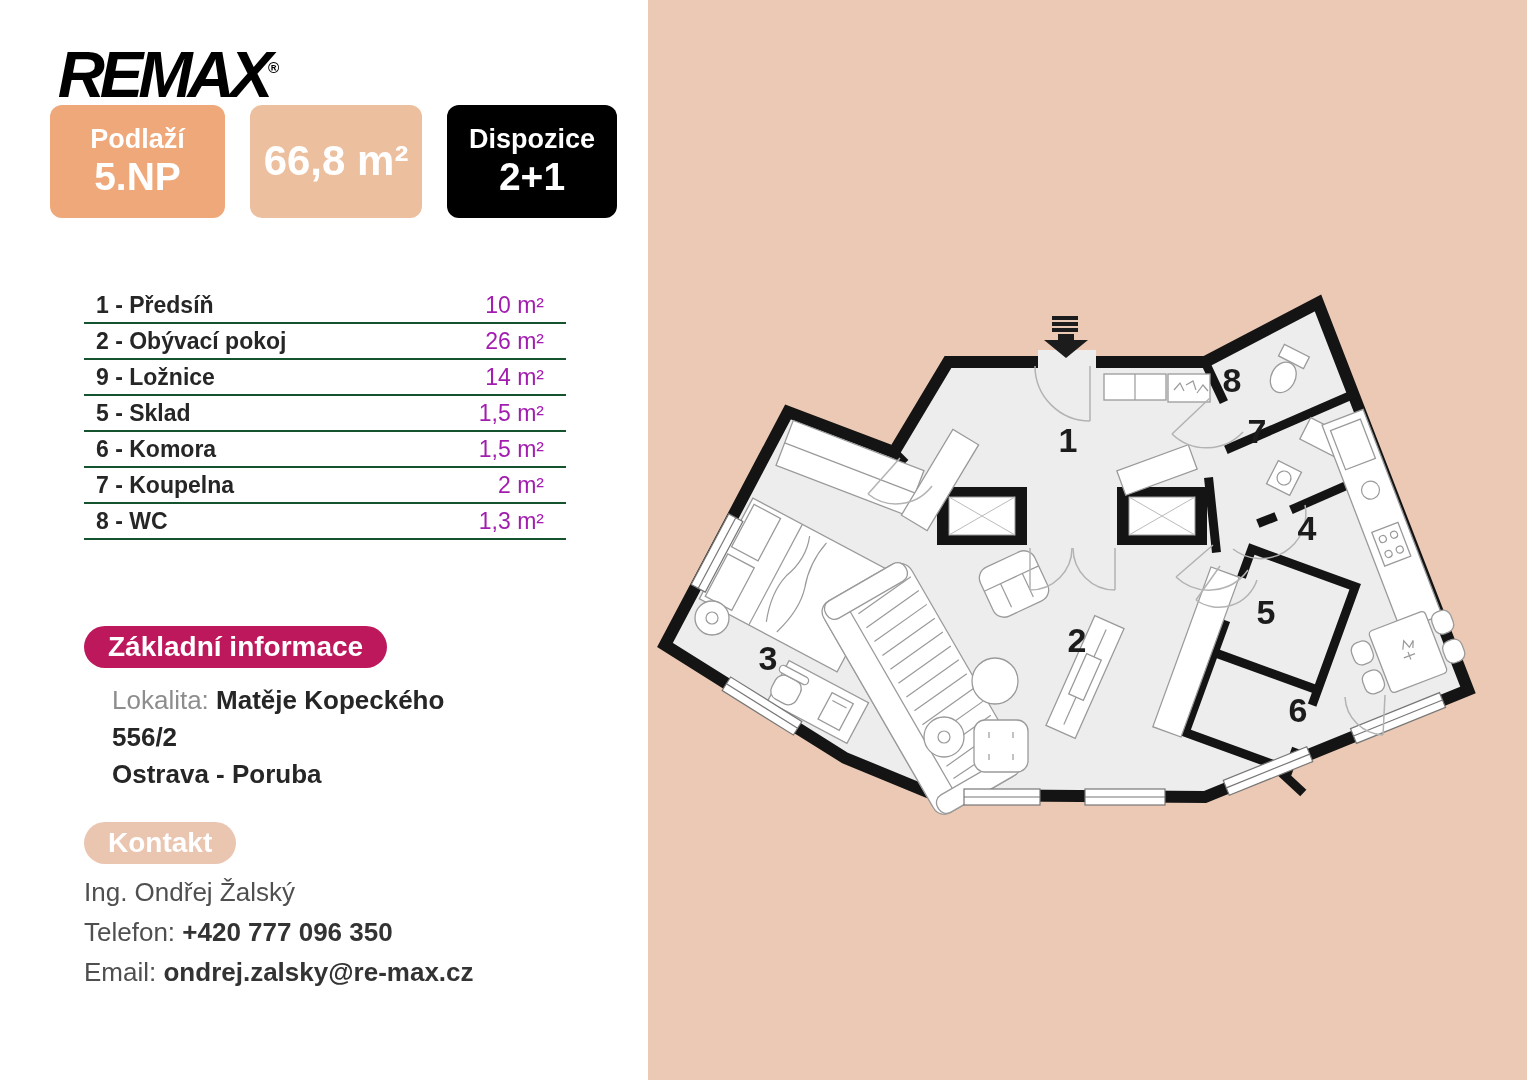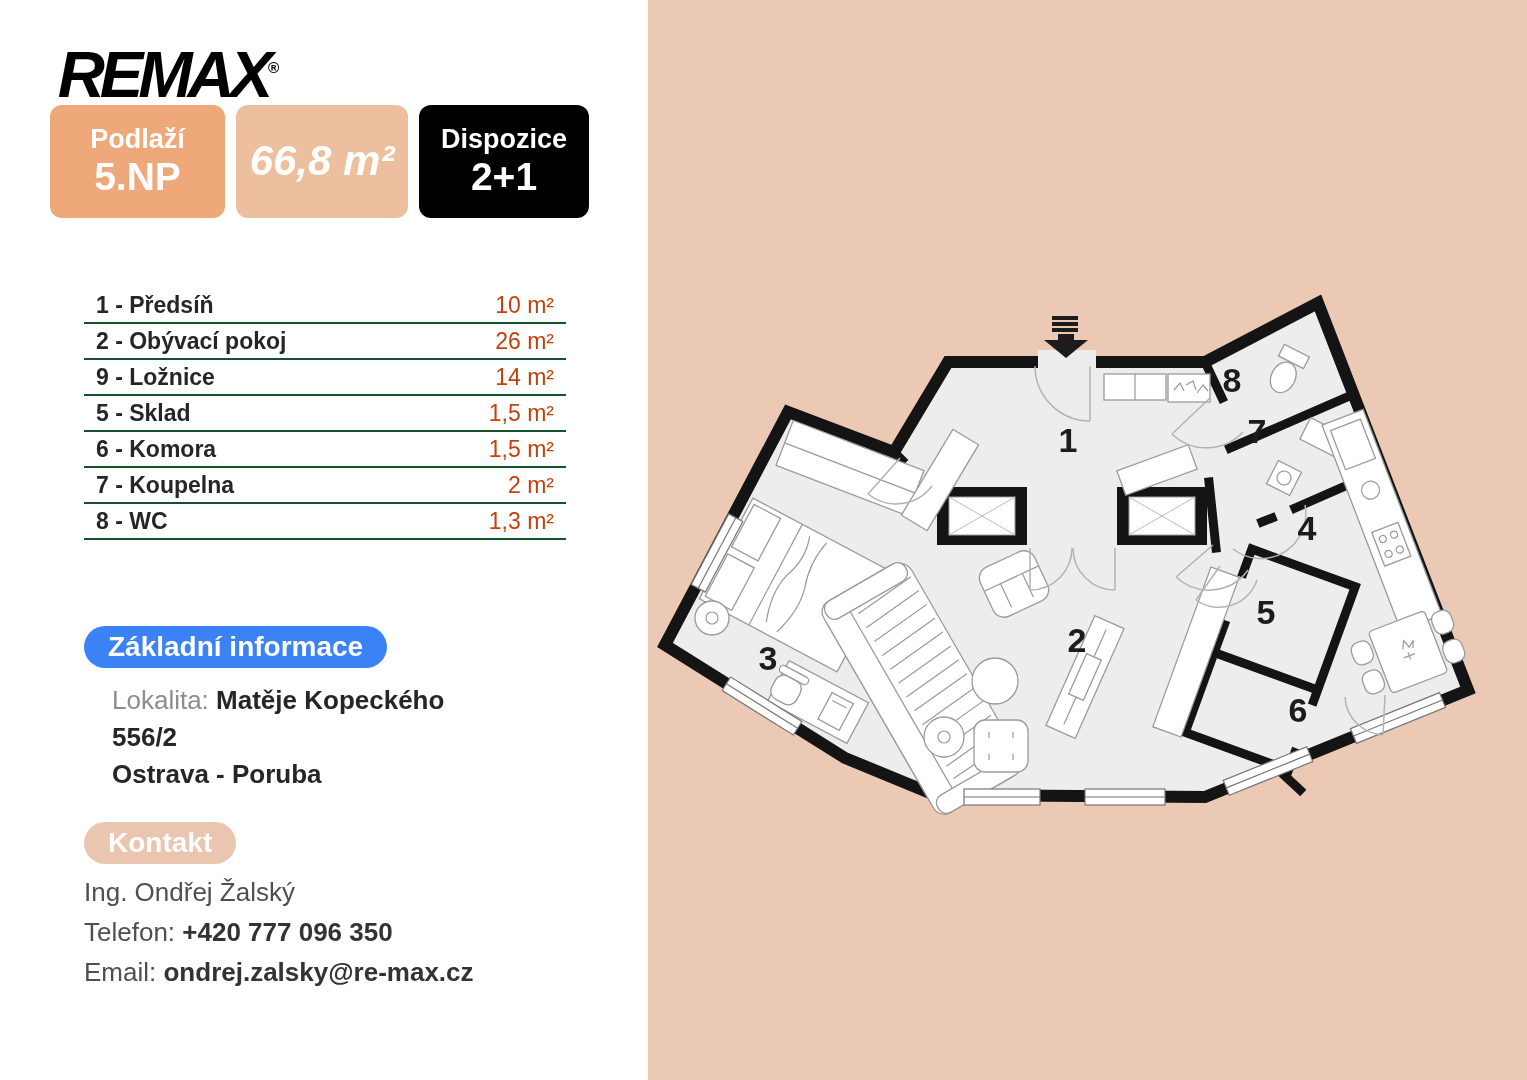--- a/index.html
+++ b/index.html
@@ -2,37 +2,37 @@
 <html><head>
 <meta charset="utf-8">
 <style>
   html,body{margin:0;padding:0;background:#888;}
   .page{position:relative;width:1527px;height:1080px;background:#ffffff;overflow:hidden;
         font-family:"Liberation Sans",sans-serif;}
   
   .logo{position:absolute;left:60px;top:38px;font-size:64px;font-weight:800;font-style:italic;
         letter-spacing:-5px;color:#000;transform:scaleX(1.02);}
   .logo sup{font-size:15px;font-style:normal;letter-spacing:0;vertical-align:top;line-height:60px;}
-  .badges{position:absolute;left:50px;top:105px;display:flex;gap:11px;}
+  .badges{position:absolute;left:50px;top:105px;display:flex;gap:25px;}
   .badge{height:113px;border-radius:12px;color:#fff;display:flex;flex-direction:column;
          justify-content:center;align-items:center;line-height:1.15;}
   .badge .lbl{font-size:27px;font-weight:700;}
   .badge .val{font-size:39px;font-weight:800;}
   .badge-floor{width:175px;background:#efa87a;}
   .badge-area{width:172px;background:#ecbf9f;}
-  .badge-area .val{font-size:42px;font-style:italic;}
+  .badge-area .val{font-size:42px;}
   .badge-disp{width:170px;background:#000000;}
   .roomtable{position:absolute;left:84px;top:288px;width:482px;}
   .trow{display:flex;justify-content:space-between;align-items:center;height:34px;
         border-bottom:2px solid #14532d;font-size:23px;padding-left:12px;}
   .tname{font-weight:700;color:#262626;white-space:nowrap;}
-  .tarea{color:#c2410c;margin-right:12px;white-space:nowrap;}
+  .tarea{color:#a21caf;margin-right:22px;white-space:nowrap;}
   .pill{position:absolute;color:#fff;font-size:28px;font-weight:700;padding:5px 24px;
         border-radius:21px;white-space:nowrap;}
-  .pill-info{left:84px;top:626px;background:#3b82f6;}
+  .pill-info{left:84px;top:626px;background:#be185d;}
   .pill-contact{left:84px;top:822px;background:#eac5b0;}
   .lokalita{position:absolute;left:112px;top:682px;width:500px;font-size:26px;line-height:37px;color:#262626;}
   .graylbl{color:#8d8d8d;font-weight:400;}
   .lokalita b{font-weight:700;}
   .contactblock{position:absolute;left:84px;top:872px;font-size:26px;line-height:40px;color:#4f4f4f;}
   .contactblock b{color:#333;font-weight:700;}
   
   .plan-panel{position:absolute;left:648px;top:0;width:879px;height:1080px;background:#ecc9b4;}
   .outline{fill:#ededed;stroke:#141414;stroke-width:12;stroke-linejoin:miter;}
   .wall{stroke:#141414;fill:none;stroke-width:9;stroke-linecap:square;}

